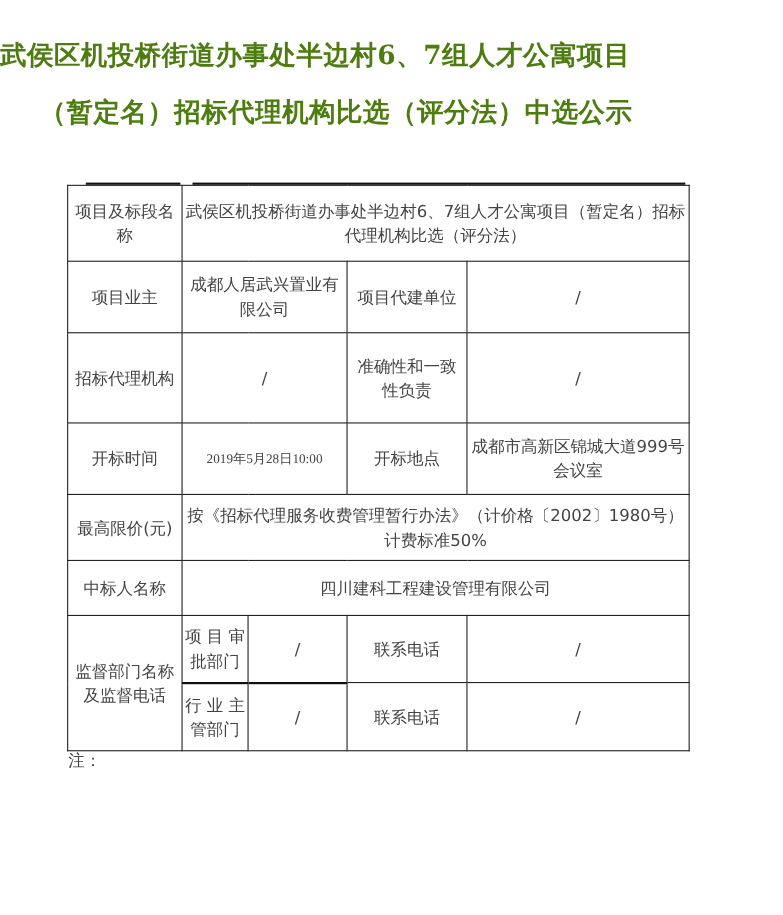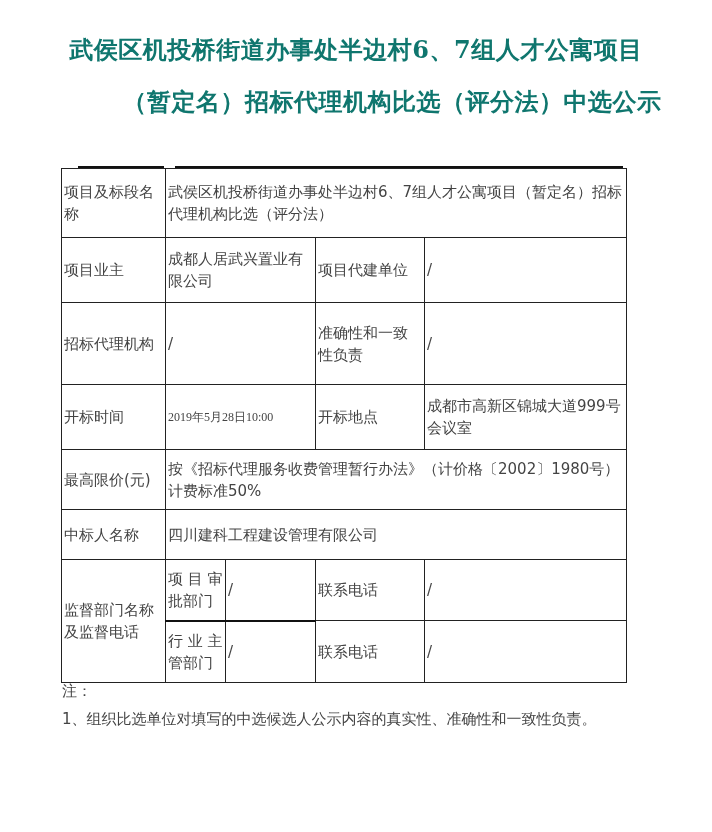--- a/index.html
+++ b/index.html
@@ -1,27 +1,27 @@
 <!DOCTYPE html>
 <html><head>
 <meta charset="utf-8">
 <style>
   html, body { margin: 0; padding: 0; background: #ffffff; }
   body { width: 712px; height: 832px; position: relative; overflow: hidden;
          font-family: "DejaVu Sans", "Liberation Sans", sans-serif; color: #333; }
-  .title { position: absolute; left: 0; width: 712px; text-align: center;
+  .title { position: absolute; left: 0; width: 712px; text-align: left;
            font-family: "DejaVu Serif", "Liberation Serif", serif; font-weight: bold;
-           font-size: 24px; color: #0f766e; letter-spacing: 0.5px; }
+           font-size: 24px; color: #4d7c0f; letter-spacing: 0.5px; }
   .t1 { top: 34px; }
   .t2 { top: 86px; margin-left: 36px; }
   .topline { position: absolute; top: 166px; height: 2px; background: #111; }
   table.info { position: absolute; left: 61px; top: 168px; border-collapse: collapse;
                table-layout: fixed; width: 565px; }
   table.info td { border: 1px solid #222; font-size: 15px; line-height: 22px; color: #444;
-                  padding: 0 2px; vertical-align: middle; word-break: break-all; }
+                  padding: 0 2px; vertical-align: middle; word-break: break-all; text-align: center; }
   .notes { position: absolute; left: 62px; top: 680px; width: 570px; font-size: 15px;
            line-height: 22px; color: #444; }
   .notes p { margin: 0 0 6px 0; }
   .thick-top { border-top: 2px solid #111 !important; }
 </style>
 </head>
 <body>
 
 <div class="title t1">武侯区机投桥街道办事处半边村6、7组人才公寓项目</div>
 <div class="title t2">（暂定名）招标代理机构比选（评分法）中选公示</div>
@@ -79,14 +79,13 @@
     <td class="thick-top">行 业 主管部门</td>
     <td class="thick-top">/</td>
     <td>联系电话</td>
     <td>/</td>
   </tr>
 </tbody>
   </table>
 
 <div class="notes">
   <p>注：</p>
-  <p>1、组织比选单位对填写的中选候选人公示内容的真实性、准确性和一致性负责。</p>
 </div>
 
 </body></html>

